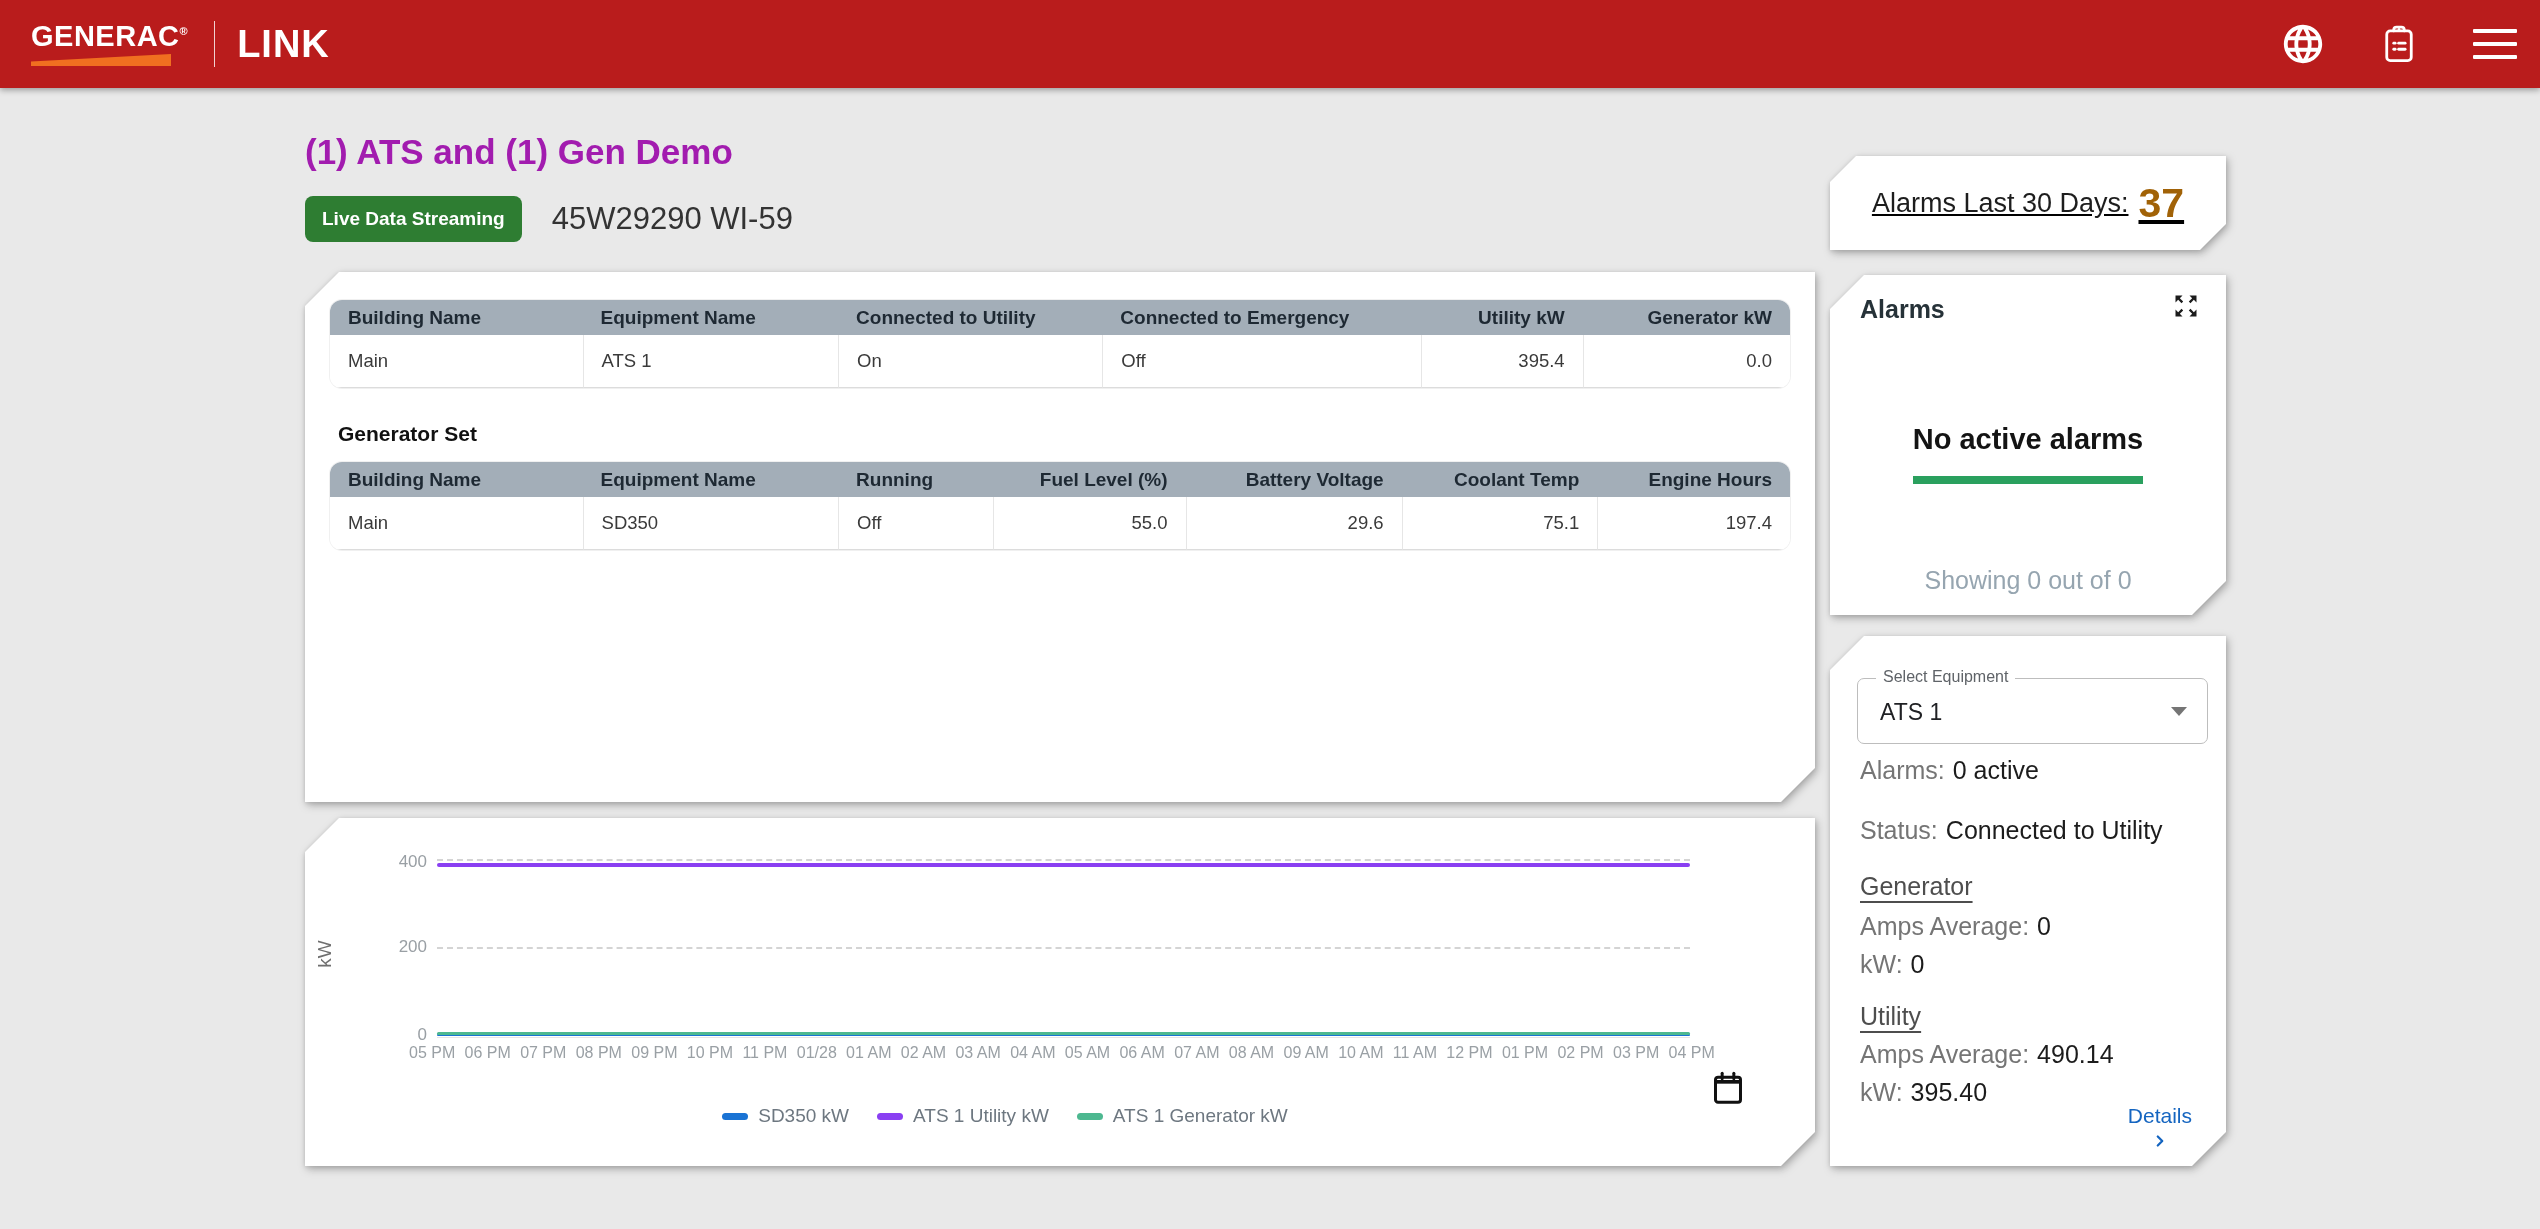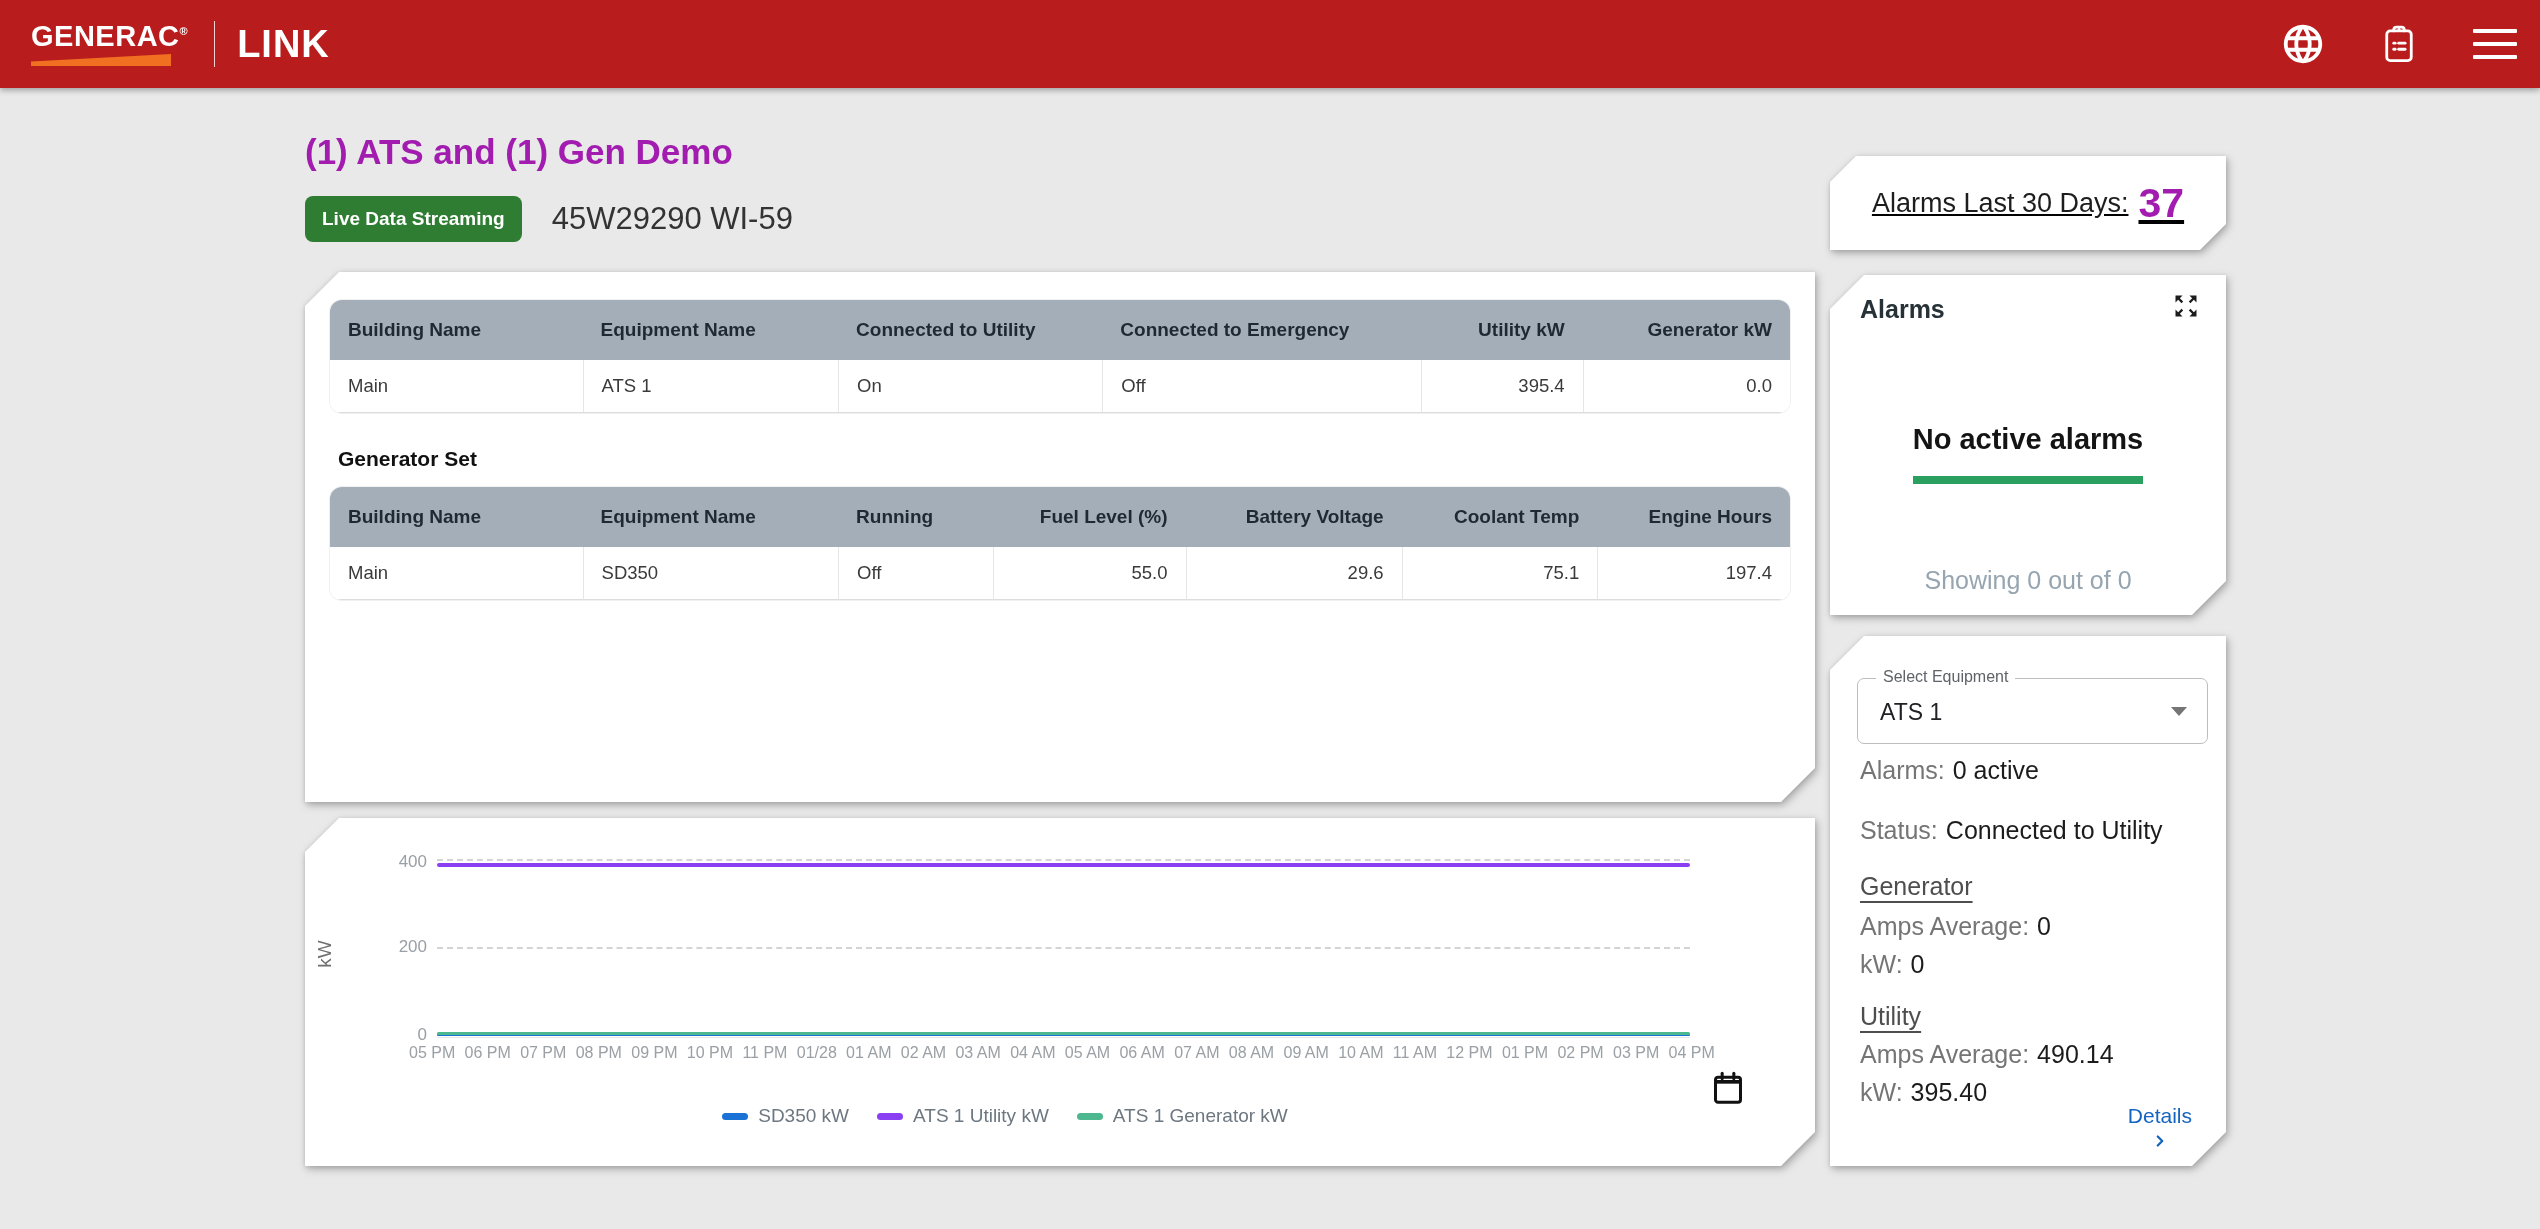--- a/index.html
+++ b/index.html
@@ -34,31 +34,31 @@
   
   .card-shadow { position:absolute; filter:drop-shadow(2px 3px 4px rgba(0,0,0,.25)) drop-shadow(0 1px 2px rgba(0,0,0,.12)); }
   .card { width:100%; height:100%; background:#fff; position:relative;
     clip-path:polygon(34px 0, 100% 0, 100% calc(100% - 34px), calc(100% - 34px) 100%, 0 100%, 0 34px); }
   .card.small-cut { clip-path:polygon(26px 0, 100% 0, 100% calc(100% - 26px), calc(100% - 26px) 100%, 0 100%, 0 26px); }
 
   
   .summary-wrap { left:1830px; top:156px; width:396px; height:94px; }
   .summary-card { display:flex; align-items:center; justify-content:center;text-decoration:underline; }
   .summary-label { font-size:27px; color:#1d1d1d; }
-  .summary-value { font-size:41px; font-weight:700; color:#a21caf; margin-left:10px; }
+  .summary-value { font-size:41px; font-weight:700; color:#a16207; margin-left:10px; }
 
   
   .main-wrap { left:305px; top:272px; width:1510px; height:530px; }
   .main-card { padding:28px 25px 0 25px; }
   .section-title { font-size:21px; font-weight:700; color:#111; margin:0 0 16px 8px; }
   .section-title.second { margin-top:34px; }
   .tbl-round { border-radius:12px; overflow:hidden; box-shadow:0 0 0 1px rgba(0,0,0,.06); }
   table.data-table { width:100%; border-collapse:separate; border-spacing:0; table-layout:fixed; }
   .data-table th { background:#a3aeb8; color:#1e2933; font-size:19px; font-weight:700;
-    height:60px; padding:0 18px; text-align:left; }
+    height:35px; padding:0 18px; text-align:left; }
   .data-table td { background:#fff; height:53px; padding:0 18px; font-size:18.5px; color:#3a3a3a;
     border-bottom:1px solid #dcdcdc; }
   .data-table td + td { border-left:1px solid #e6e6e6; }
   .data-table .num { text-align:right; }
 
   
   .chart-wrap { left:305px; top:818px; width:1510px; height:348px; }
   .ylabel { position:absolute; left:6px; top:125px; transform:rotate(-90deg); transform-origin:center;
     font-size:19px; color:#6f6f6f; }
   .ytick { position:absolute; left:60px; width:62px; text-align:right; font-size:17px; color:#999fa4; }

